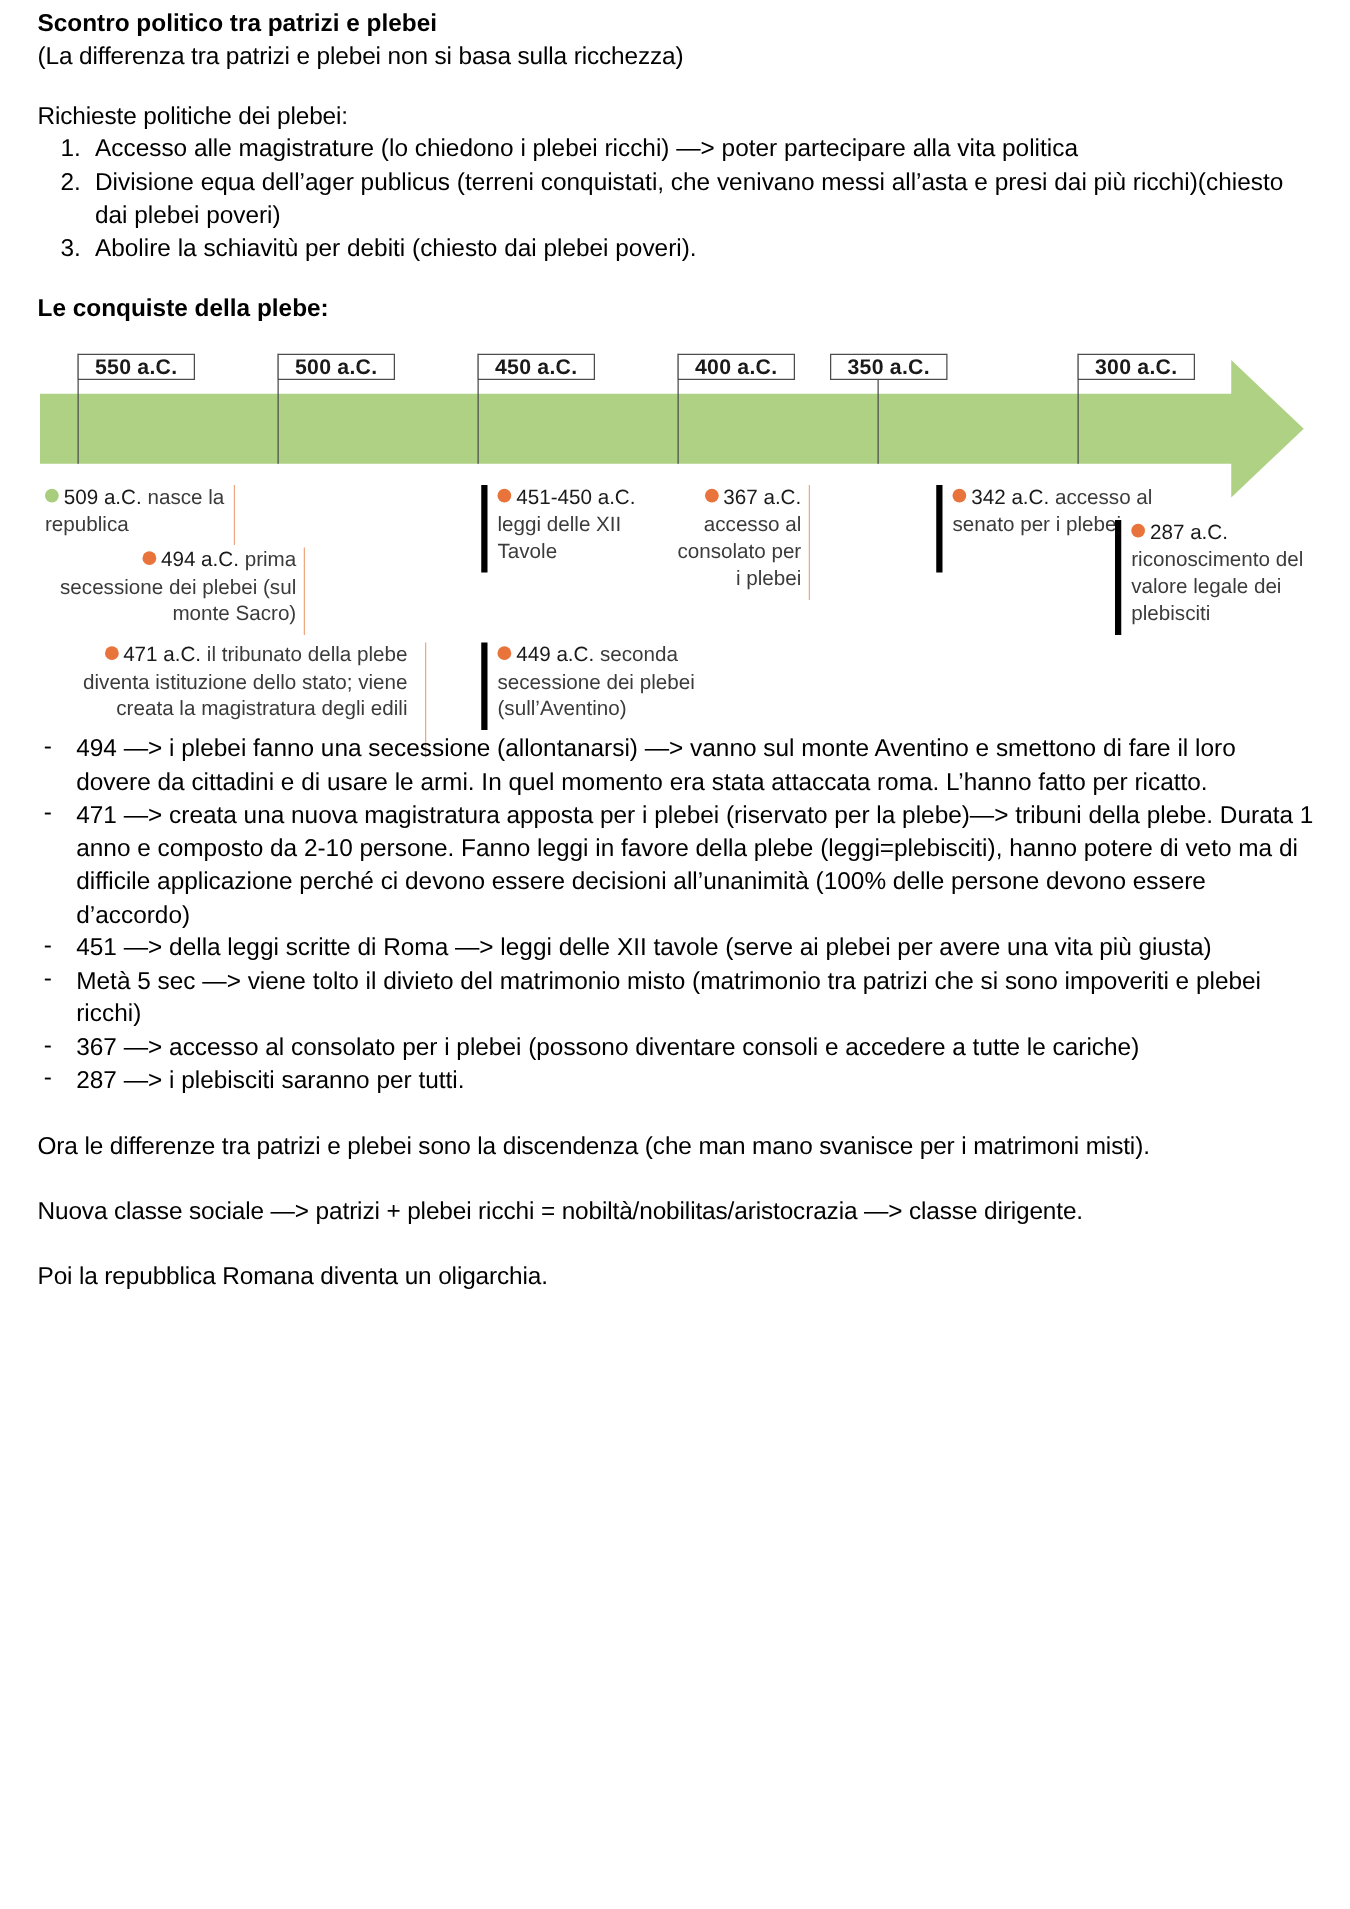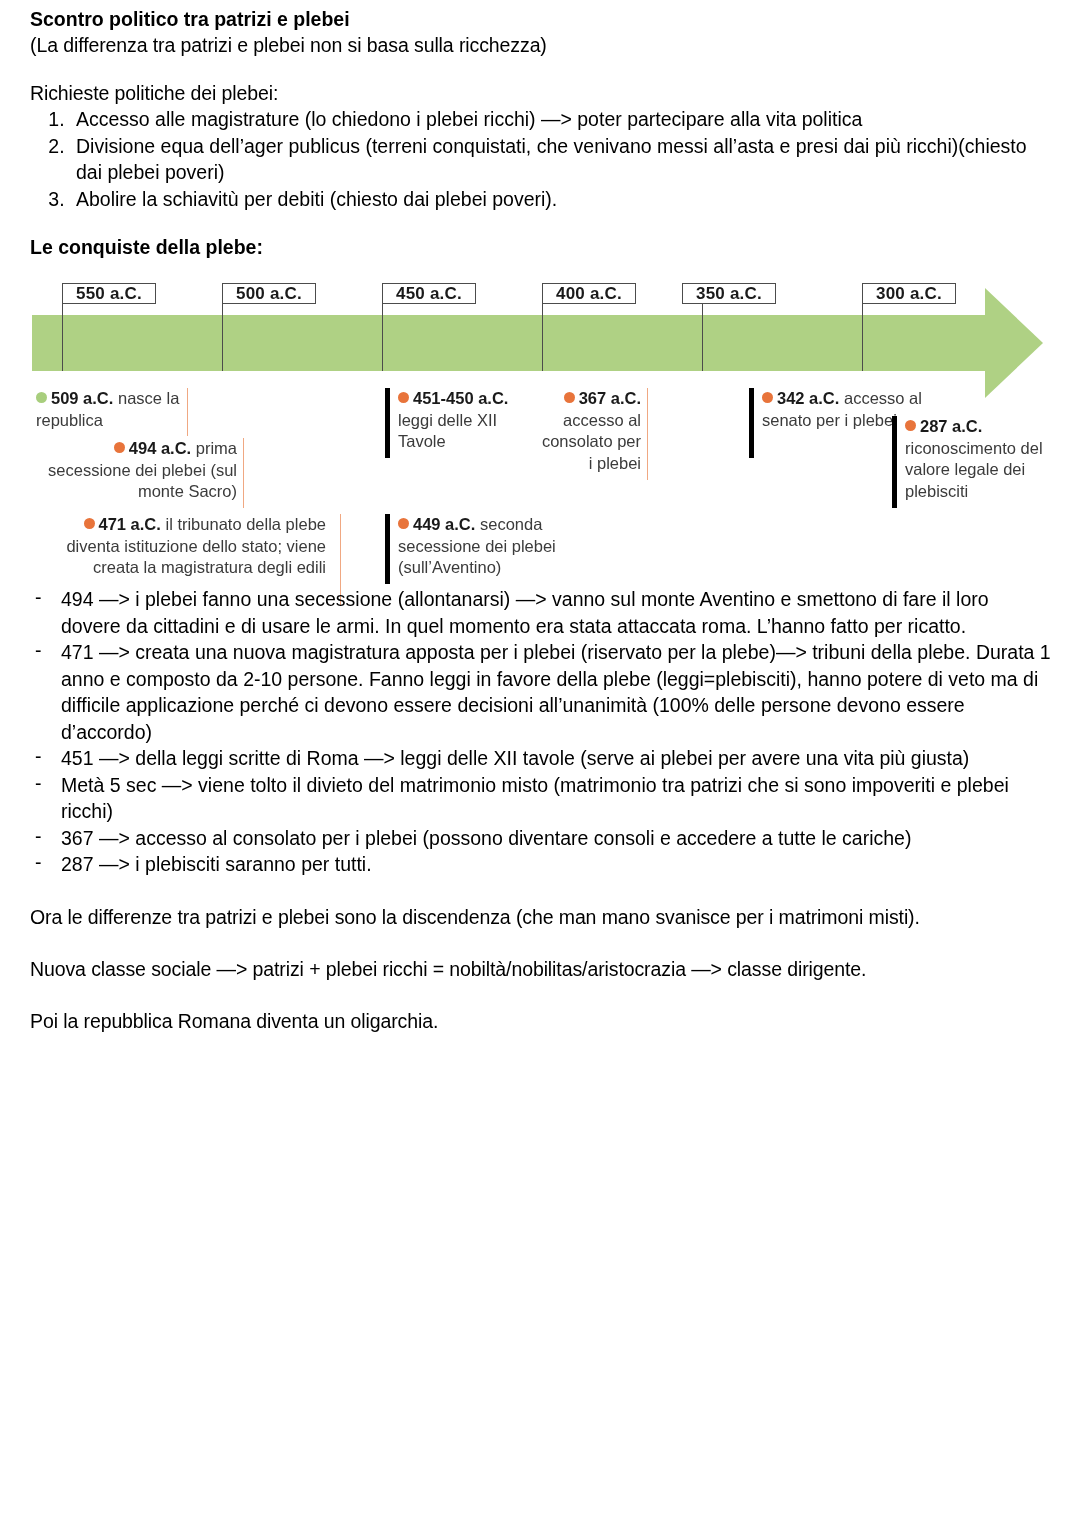--- a/index.html
+++ b/index.html
@@ -130,21 +130,21 @@
   }
 
   .tl-entry {
     position: absolute;
     font-size: 16.5px;
     line-height: 21.5px;
     color: #3b3b3b;
     box-sizing: border-box;
   }
   .tl-entry .yr {
-    font-weight: bold;
+    font-weight: normal;
     color: #1a1a1a;
   }
   .tl-entry .dot {
     display: inline-block;
     width: 11px;
     height: 11px;
     border-radius: 50%;
     vertical-align: 1px;
     margin-right: 4px;
   }
@@ -184,21 +184,21 @@
       <div id="tl-axis">
           <div class="tl-tick" style="left: 32px;"></div>
           <div class="tl-datebox" style="left: 32px;">550 a.C.</div>
           <div class="tl-tick" style="left: 192px;"></div>
           <div class="tl-datebox" style="left: 192px;">500 a.C.</div>
           <div class="tl-tick" style="left: 352px;"></div>
           <div class="tl-datebox" style="left: 352px;">450 a.C.</div>
           <div class="tl-tick" style="left: 512px;"></div>
           <div class="tl-datebox" style="left: 512px;">400 a.C.</div>
           <div class="tl-tick" style="left: 672px;"></div>
-          <div class="tl-datebox" style="left: 652px;">350 a.C.</div>
+          <div class="tl-datebox" style="left: 634px;">350 a.C.</div>
           <div class="tl-tick" style="left: 832px;"></div>
           <div class="tl-datebox" style="left: 832px; text-align: center;">300 a.C.</div>
         </div>
       <div id="tl-events">
           <div class="tl-entry al-l lead-r" style="left: 6px; top: 122px; width: 152px; min-height: 48px; padding-left: 0px; padding-right: 6px;"><span class="dot dot-green"></span><span class="yr">509 a.C.</span><span> nasce la republica</span></div>
           <div class="tl-entry al-r lead-r" style="left: 6px; top: 172px; width: 208px; min-height: 70px; padding-left: 0px; padding-right: 6px;"><span class="dot dot-orange"></span><span class="yr">494 a.C.</span><span> prima secessione dei plebei (sul monte Sacro)</span></div>
           <div class="tl-entry al-r lead-r" style="left: 23px; top: 248px; width: 288px; min-height: 92px; padding-left: 0px; padding-right: 14px;"><span class="dot dot-orange"></span><span class="yr">471 a.C.</span><span> il tribunato della plebe diventa istituzione dello stato; viene creata la magistratura degli edili</span></div>
           <div class="tl-entry al-l lead-l" style="left: 355px; top: 122px; width: 150px; min-height: 70px; padding-left: 8px; padding-right: 0px;"><span class="dot dot-orange"></span><span class="yr">451-450 a.C.</span><span> leggi delle XII Tavole</span></div>
           <div class="tl-entry al-l lead-l" style="left: 355px; top: 248px; width: 200px; min-height: 70px; padding-left: 8px; padding-right: 0px;"><span class="dot dot-orange"></span><span class="yr">449 a.C.</span><span> seconda secessione dei plebei (sull’Aventino)</span></div>
           <div class="tl-entry al-r lead-r" style="left: 508px; top: 122px; width: 110px; min-height: 92px; padding-left: 0px; padding-right: 6px;"><span class="dot dot-orange"></span><span class="yr">367 a.C.</span><span> accesso al consolato per i plebei</span></div>

